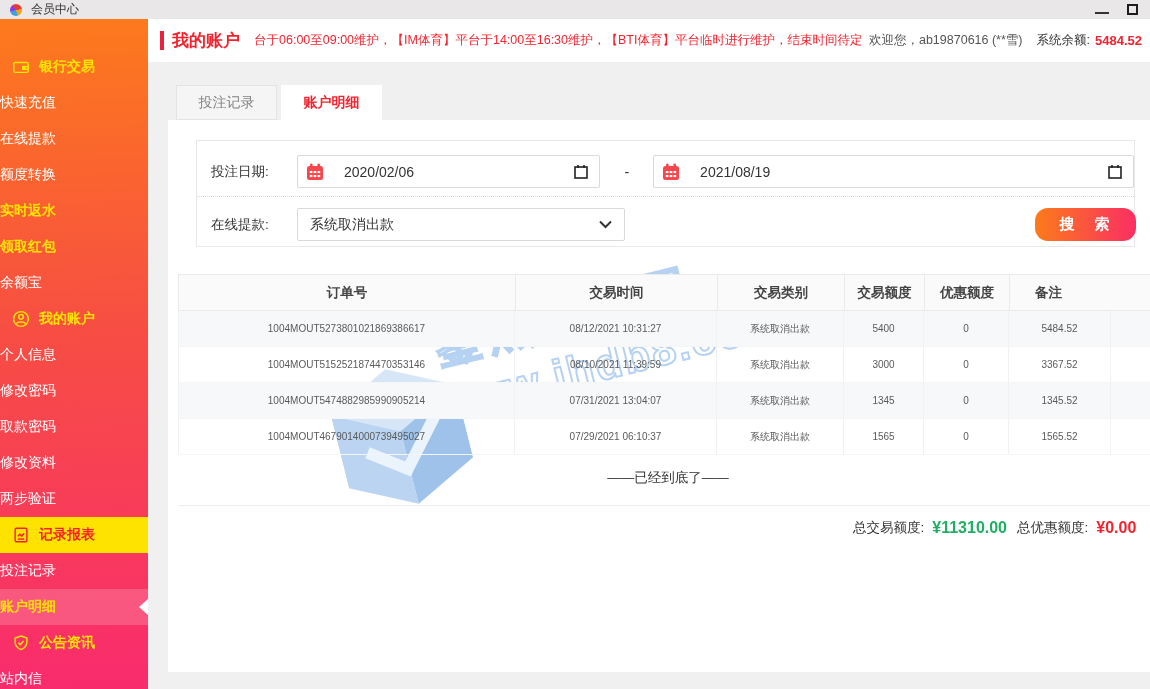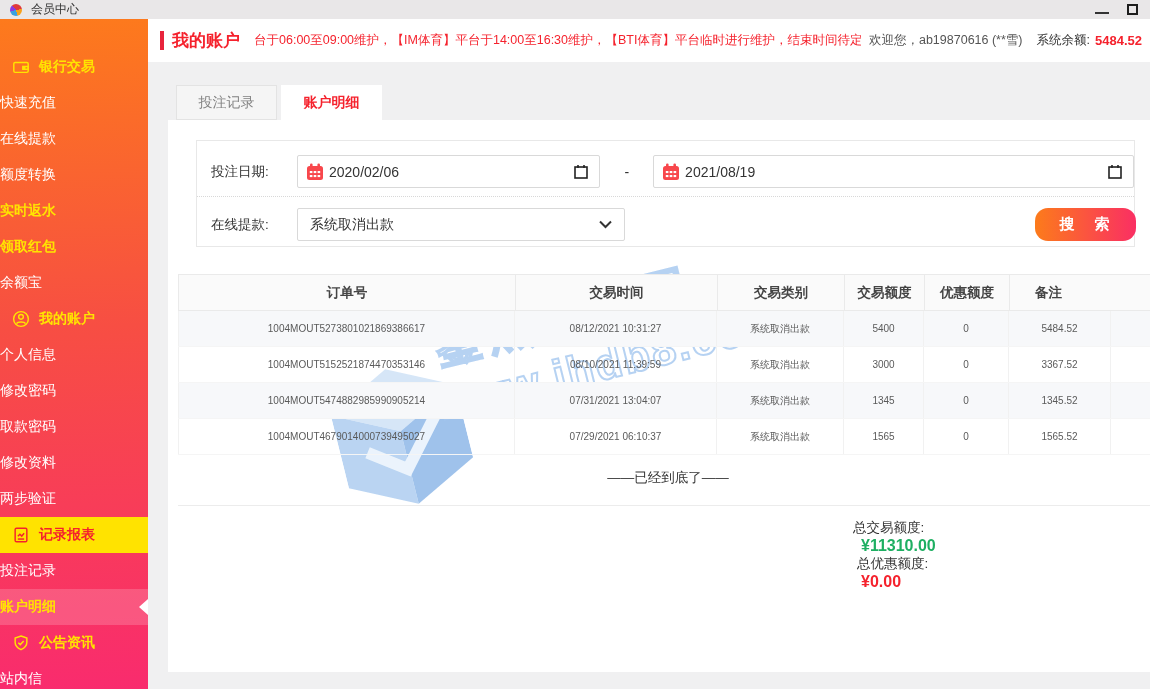--- a/index.html
+++ b/index.html
@@ -50,21 +50,21 @@
 
   
   .filter-box { position:absolute; left:28px; top:20px; width:939px; height:107px; border:1px solid #e8e8e8; background:#fff; }
   .f-sep { position:absolute; top:55px; left:0; right:0; border-top:1px dotted #d8d8d8; }
   .f-row { position:absolute; left:0; right:0; height:33px; display:flex; align-items:center; }
   .f-row1 { top:14px; } .f-row2 { top:67px; }
   .f-label { width:100px; padding-left:14px; font-size:13.5px; color:#333; flex:0 0 100px; }
   .f-input { width:328px; height:33px; border:1px solid #d9d9d9; border-radius:2px; background:#fff; display:flex; align-items:center; cursor:pointer; }
   .f-input.wide { width:520px; }
   .cal-red { width:18px; height:18px; margin-left:8px; display:flex; }
-  .f-value { font-size:14px; color:#333; margin-left:5px; }
+  .f-value { font-size:14px; color:#333; margin-left:20px; }
   .spacer { flex:1 1 auto; }
   .picker-icon { width:16px; height:16px; margin-right:10px; display:flex; }
   .f-dash { width:57px; text-align:center; color:#333; font-size:14px; }
   .chevron { width:13px; height:9px; margin-right:12px; display:flex; }
   .search-btn { position:absolute; left:838px; top:67px; width:101px; height:33px; border-radius:13px; border:none;
                 background:linear-gradient(90deg,#fc7b1b,#fa2f63); color:#fff; font-size:15px; font-weight:bold;
                 display:flex; align-items:center; justify-content:center; word-spacing:12px; letter-spacing:2px; cursor:pointer; }
 
   
   .table { position:absolute; left:10px; top:154px; width:1012px; }
@@ -73,21 +73,21 @@
              border-right:1px solid #eaeaea; height:100%; }
   .t-hcell:last-child { border-right:none; }
   .t-row { display:flex; height:36px; border-bottom:1px solid #f5f5f5; }
   .t-row.alt { background:#f7f8fa; }
   .t-cell { display:flex; align-items:center; justify-content:center; font-size:10px; color:#5a5a5a;
             border-right:1px solid #f1f1f1; height:100%; }
   .t-cell:first-child { border-left:1px solid #f1f1f1; }
   .end-text { position:absolute; top:349px; left:10px; width:980px; text-align:center; font-size:13.5px; color:#333; }
   .hr-line { position:absolute; top:385px; left:10px; right:0; border-top:1px solid #ececec; }
 
-  .totals { position:absolute; top:399px; left:685px; display:flex; align-items:flex-start; white-space:nowrap; font-size:13.5px; color:#333;flex-direction:column; }
+  .totals { position:absolute; top:399px; left:685px; display:flex; align-items:flex-end; white-space:nowrap; font-size:13.5px; color:#333; }
   .total-green { color:#1eaf62; font-size:16px; font-weight:bold; margin:0 6px 0 8px; }
   .total-label2 { margin-left:4px; }
   .total-red { color:#f5222d; font-size:16px; font-weight:bold; margin-left:8px; }
 
   
   .watermark { position:absolute; left:165px; top:160px; width:560px; height:220px; transform:rotate(-14deg);
                pointer-events:none; opacity:.85; }
   .wm-cube { position:absolute; left:0; top:34px; width:128px; height:140px; }
   .wm-t1 { position:absolute; left:118px; top:-4px; font-size:46px; font-weight:bold; letter-spacing:7px;
            color:transparent; -webkit-text-stroke:2px rgba(147,189,236,.8); white-space:nowrap; }

